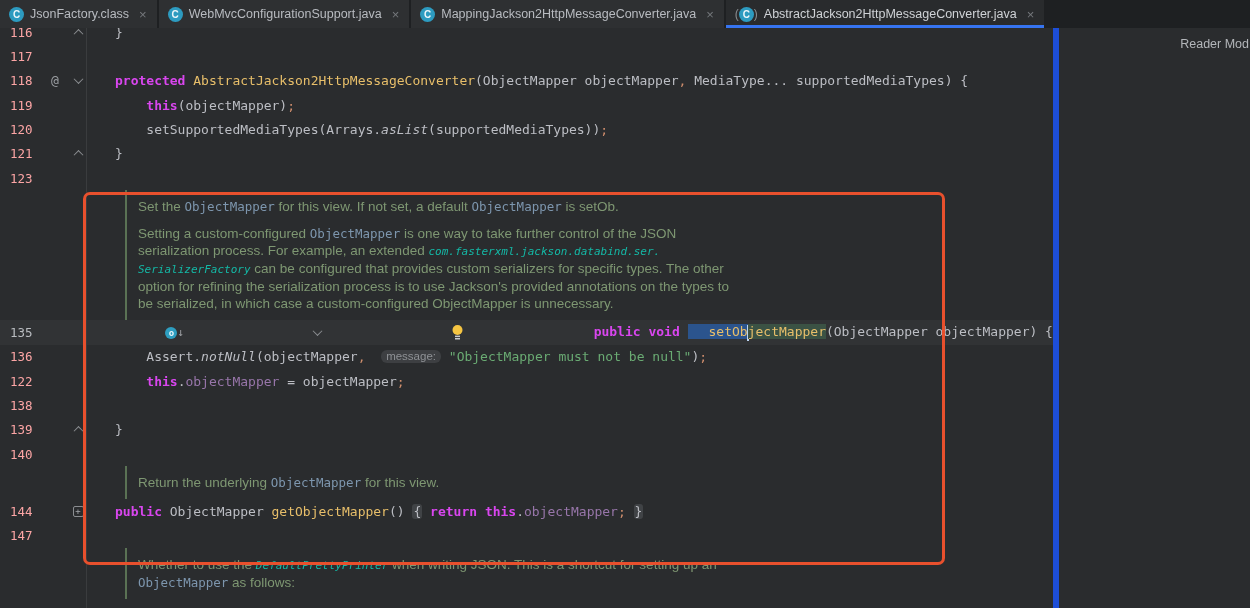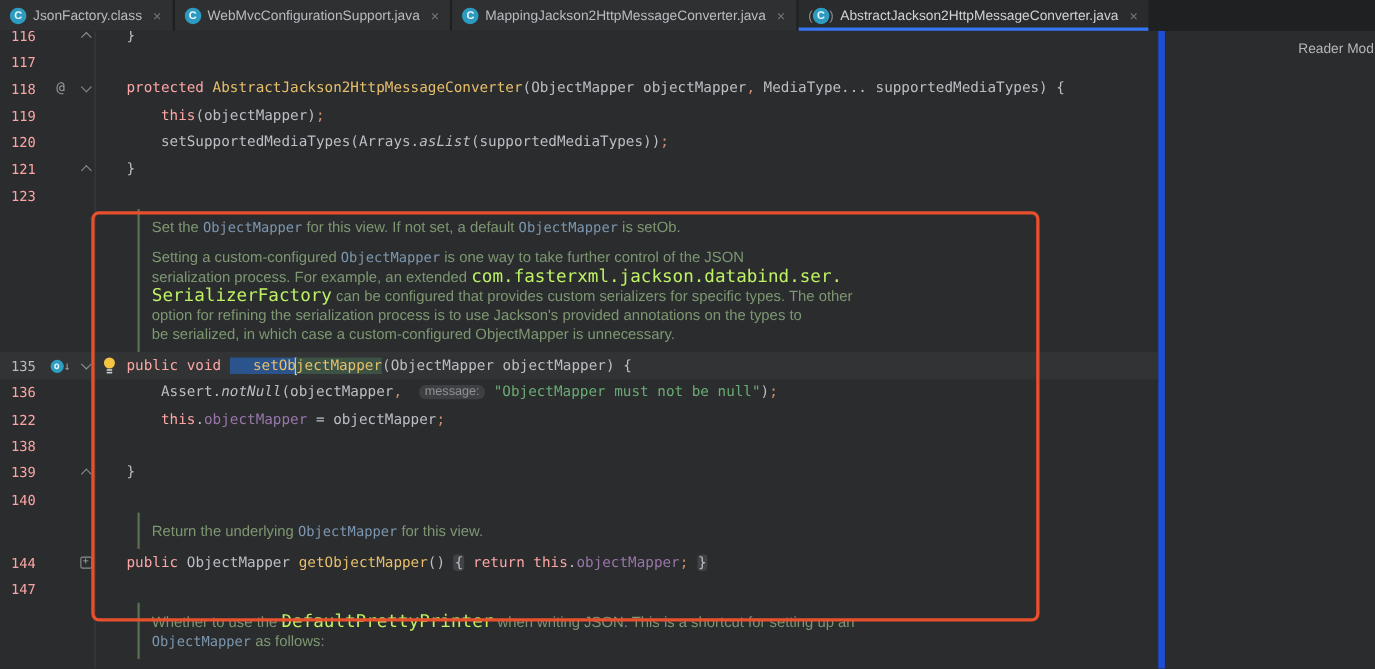--- a/index.html
+++ b/index.html
@@ -19,21 +19,21 @@
   .cicon { width:15px; height:15px; border-radius:50%; background:#2D9BC0; color:#ECF6FA;
            font:bold 10px/15px "Liberation Sans",sans-serif; text-align:center; flex:0 0 auto; }
   .paren { color:#8A8D91; font-size:12px; }
   .tab-close { color:#75787C; font-size:13px; margin-left:4px; }
 
   
   #editor { position:absolute; left:0; top:0; width:1053px; height:608px; overflow:hidden; }
   #rows { position:absolute; left:0; top:20px; width:1053px; }
   .row { display:flex; align-items:center; height:24.35px; width:1053px;
          font:13px "DejaVu Sans Mono", monospace; color:#BCBEC4; }
-  .row.cur { background:#313335; }
+  .row.cur { background:#313335;justify-content:space-between; }
   .ln { width:42px; padding-left:10px; font-size:12.5px; color:#fca5a5; flex:0 0 auto; }
   .row.cur .ln { color:#B9BCC0; }
   .mark { width:26px; flex:0 0 auto; display:flex; align-items:center; justify-content:center; gap:1px; }
   .fold { width:20px; flex:0 0 auto; display:flex; align-items:center; justify-content:center; }
   .bulbcol { width:22px; flex:0 0 auto; display:flex; align-items:center; justify-content:center; }
   .code { white-space:pre; margin-left:5px; }
 
   .at-glyph { color:#9A9DA1; font-size:13px; }
   .ov-circle { display:inline-block; width:12px; height:12px; border-radius:50%;
                background:#2E9EC0; color:#EAF6FA; font:bold 9px/12px "DejaVu Sans Mono",monospace;
@@ -42,21 +42,21 @@
   .chev { display:inline-block; width:7px; height:7px;
           border-right:1.6px solid #8A8D90; border-bottom:1.6px solid #8A8D90; }
   .chev.down { transform:rotate(45deg) translate(-1px,-1px); }
   .chev.up   { transform:rotate(225deg) translate(-1px,-1px); }
   .plusbox { display:inline-block; width:11px; height:11px; border:1px solid #8A8D90;
              border-radius:2px; color:#A4A7AB; font:9px/9px "DejaVu Sans Mono",monospace;
              text-align:center; background:#2A2C2E; }
   .bulb-svg { display:block; }
 
   
-  .s-kw { color:#fca5a5; }
+  .s-kw { color:#d946ef;font-weight:bold; }
   .s-decl { color:#E8BF6A; }
   .s-pl { color:#BCBEC4; }
   .s-fld { color:#9876AA; }
   .s-st { color:#6AAB73; }
   .s-stat { color:#BCBEC4; font-style:italic; }
   .s-pun { color:#CF8E6D; }
   .s-selA { color:#E8BF6A; background:#2B548D;padding-left:21px; }
   .s-selB { color:#E8BF6A; background:#3B5244; }
   .s-chip { color:#BCBEC4; background:#404346; border-radius:3px; padding:0 1px; }
   .caret { display:inline-block; width:2px; height:16px; background:#BBD4F2;
@@ -65,21 +65,21 @@
           padding:0px 5px 1px 5px; font:11.5px "Liberation Sans",sans-serif; vertical-align:1px; }
 
   
   .docblock { margin-left:125px; border-left:2px solid #5A7254; padding:8px 0 8px 11px; }
   .para { margin:0; }
   .para + .para { margin-top:10px; }
   .docline { white-space:nowrap; font:13.5px "Liberation Sans",sans-serif; line-height:17px;
              color:#7E9772; }
   .d-d { color:#7E9772; }
   .d-c { font-family:"DejaVu Sans Mono",monospace; font-size:12.5px; color:#7D96AE; }
-  .d-l { font-family:"DejaVu Sans Mono",monospace; font-size:16px; color:#bef264; }
+  .d-l { font-family:"DejaVu Sans Mono",monospace; font-size:11px; color:#14b8a6;font-style:italic; }
 
   
   #gutter-line { position:absolute; left:86px; top:28px; width:1px; height:580px;
                  background:#3A3C3E; z-index:1; }
 
   
   #annotation-box { position:absolute; left:83px; top:192px; width:862px; height:373px;
                     border:3.5px solid #E8502D; border-radius:7px; z-index:6; }
 
   

